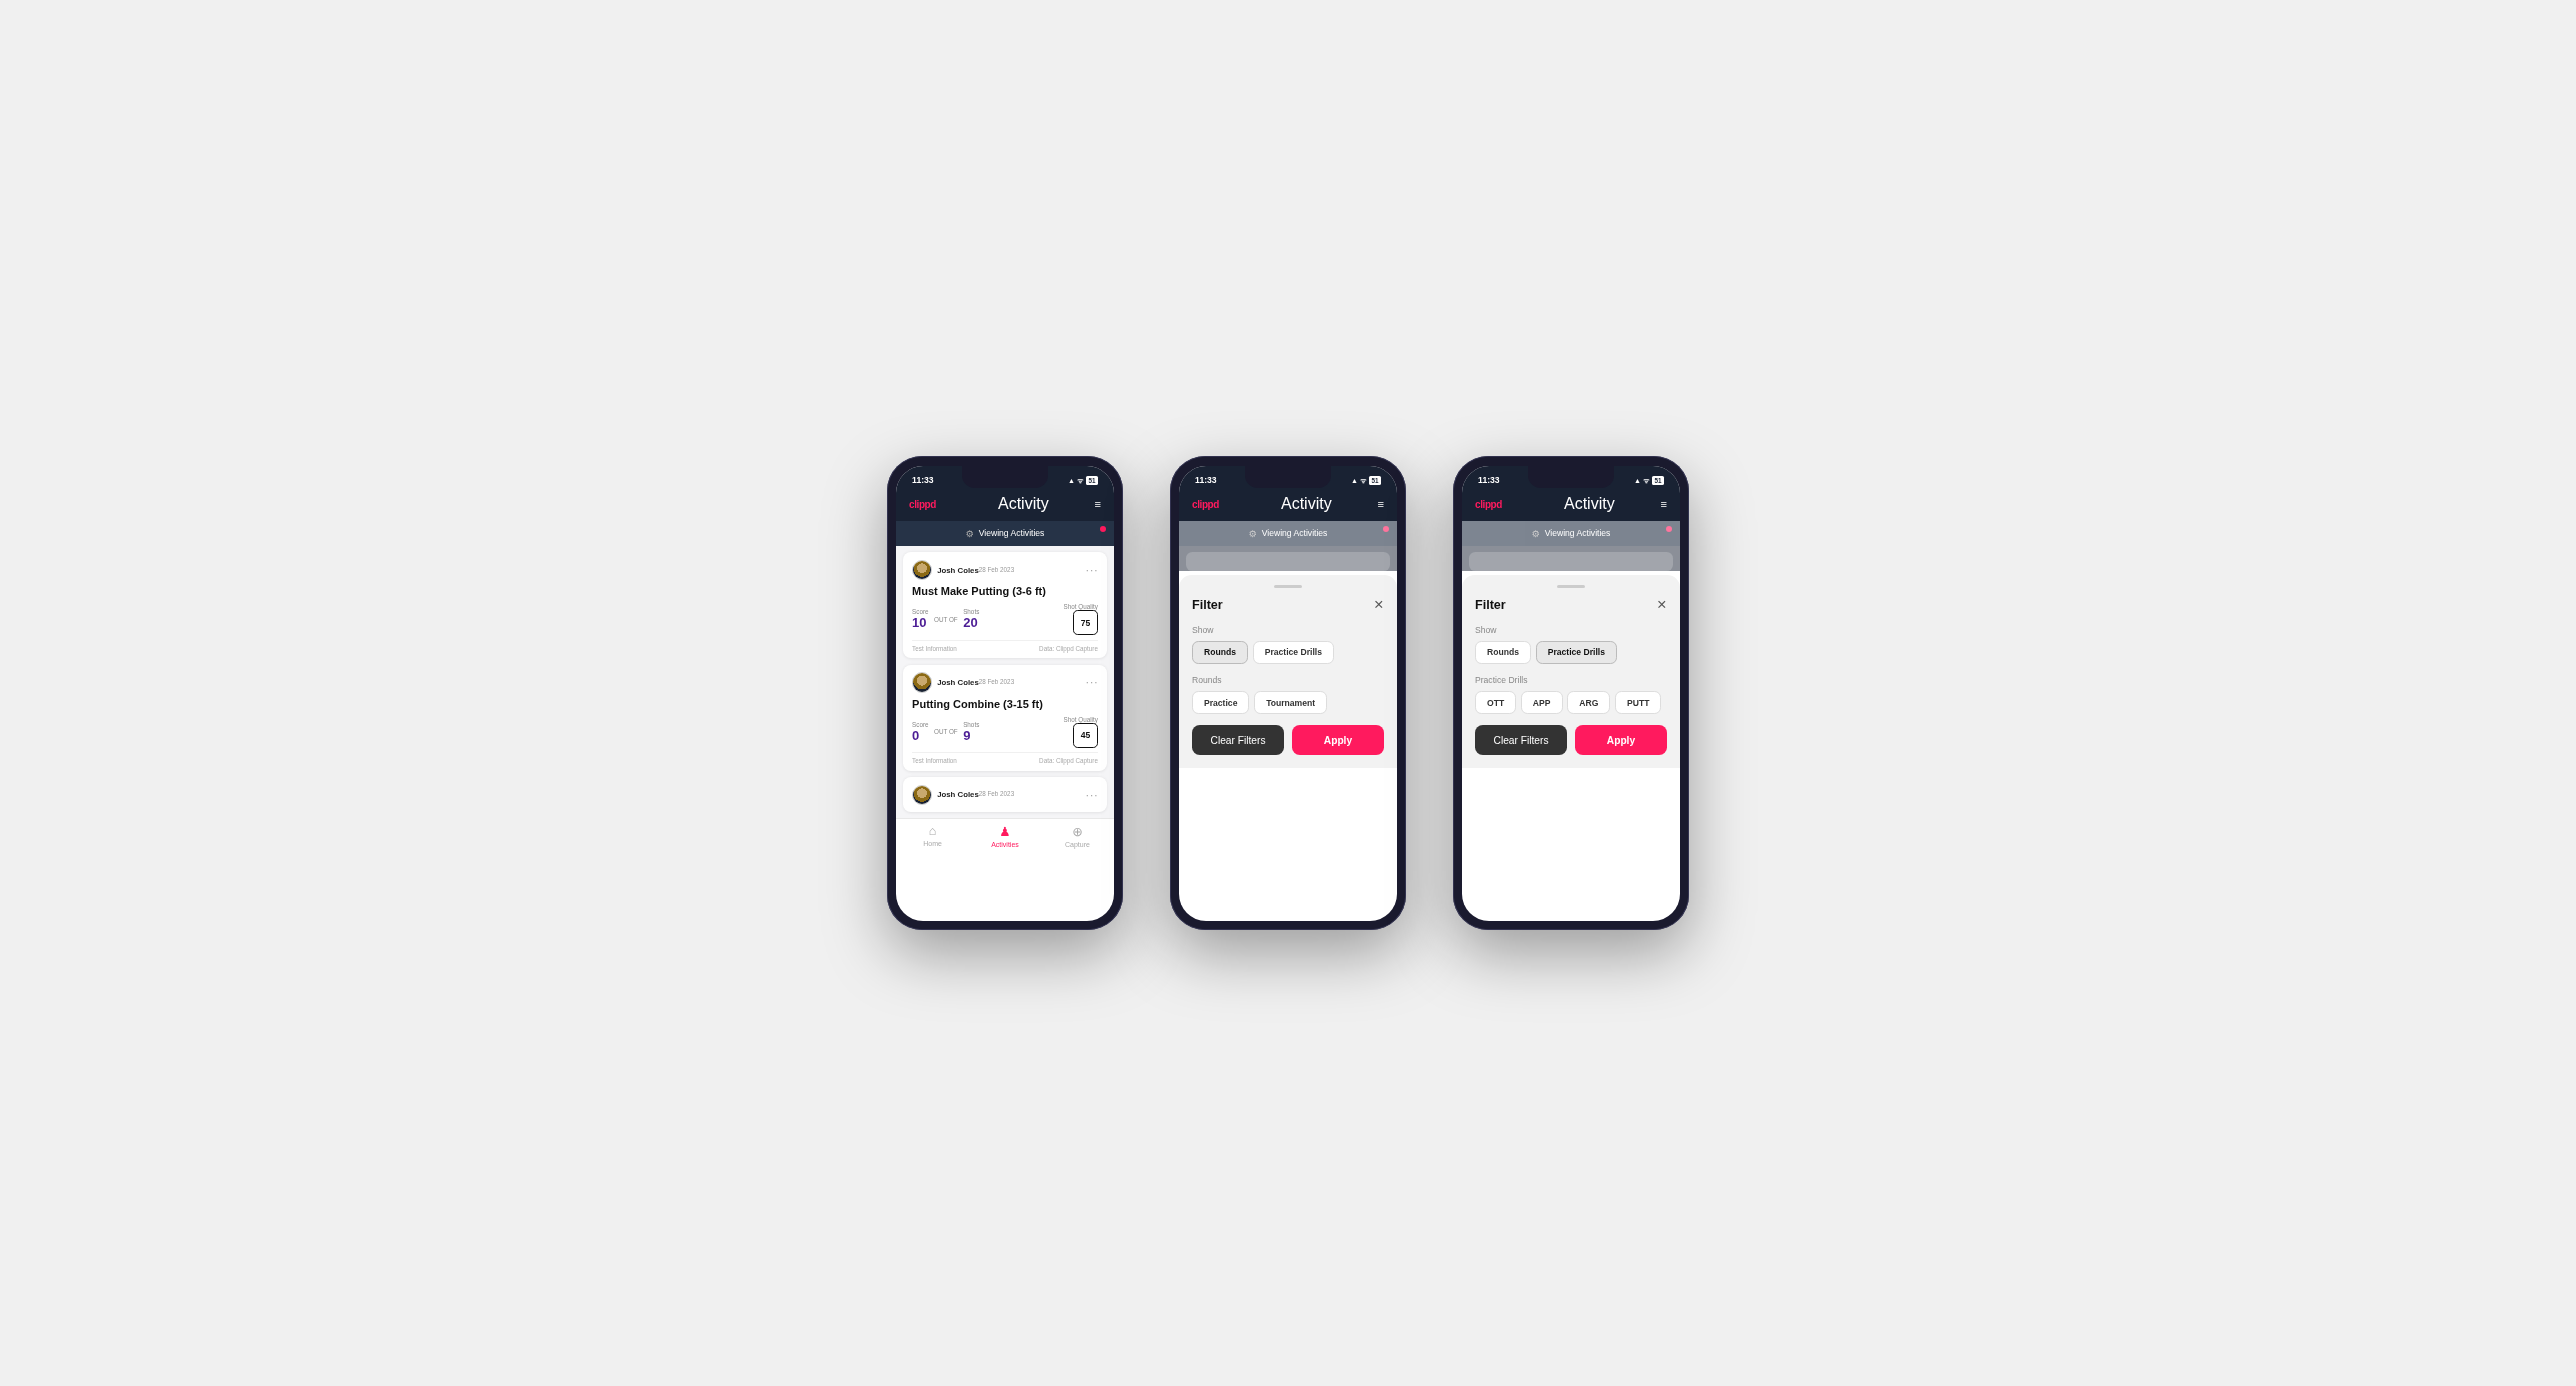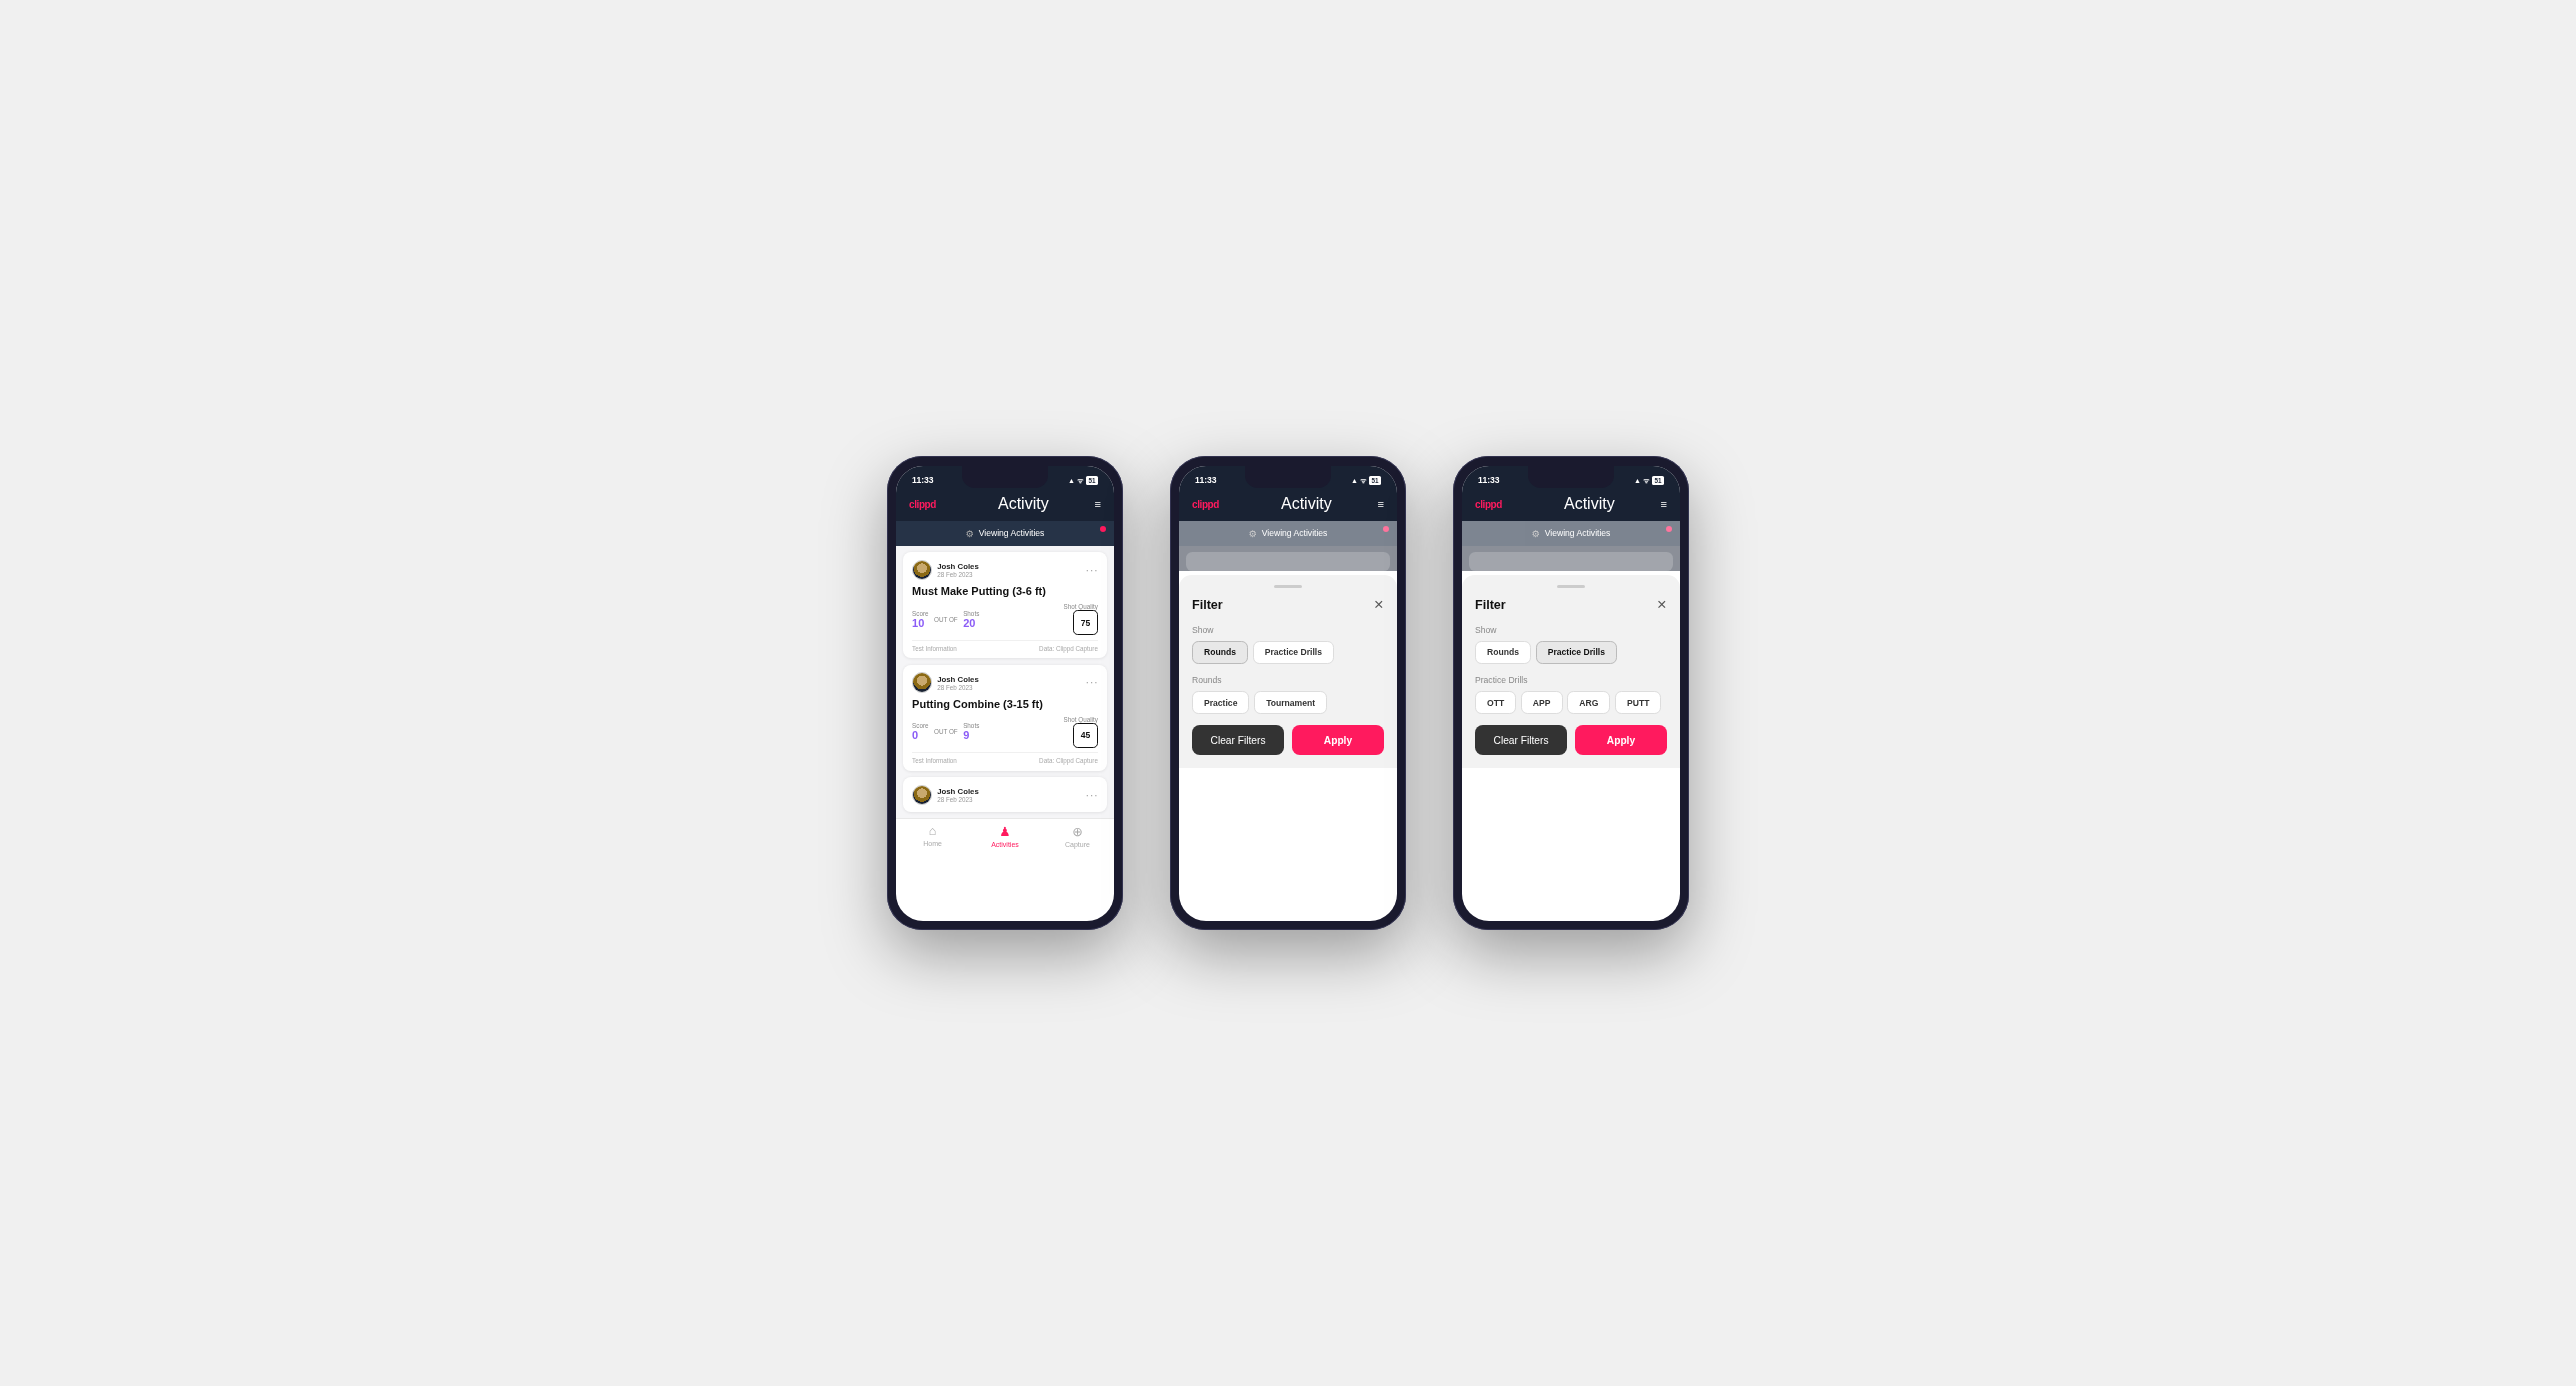--- a/index.html
+++ b/index.html
@@ -150,35 +150,35 @@
       justify-content: center;
       font-size: 7.8px;
       color: #888;
       overflow: hidden;
     }
     .avatar-img {
       width: 100%;
       height: 100%;
       background: radial-gradient(circle at 50% 40%, #c9a96e 0%, #c9a96e 35%, #8B6914 35%, #8B6914 60%, #192233 60%);
     }
-    .user-info { display: flex; flex-direction: column; }
+    .user-info { display: flex; }
     .user-name { font-size: 7.8px; font-weight: 600; color: #222; }
     .user-date { font-size: 6.3px; color: #999; }
     .more-dots { font-size: 12.6px; color: #aaa; line-height: 1; }
 
     .card-title { font-size: 11px; font-weight: 700; color: #111; margin-bottom: 6.3px; }
 
     .card-stats {
       display: flex;
       align-items: center;
       gap: 3.1px;
       margin-bottom: 4.7px;
     }
     .stat-label { font-size: 6.3px; color: #888; }
-    .stat-value { font-size: 11px; font-weight: 700; color: #8b5cf6; }
+    .stat-value { font-size: 13px; font-weight: 700; color: #4c1d95; }
     .stat-out-of { font-size: 6.3px; color: #888; margin: 0 2.4px; }
     .quality-badge {
       width: 25px;
       height: 25px;
       border: 1.6px solid #111;
       border-radius: 4.7px;
       display: flex;
       align-items: center;
       justify-content: center;
       font-size: 8.6px;

